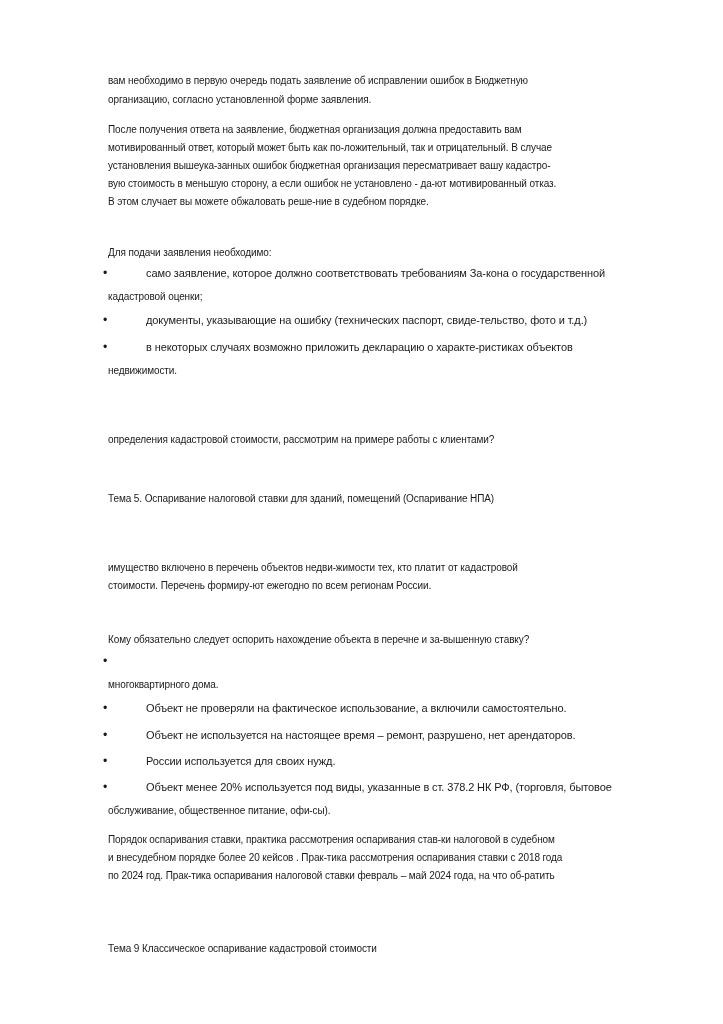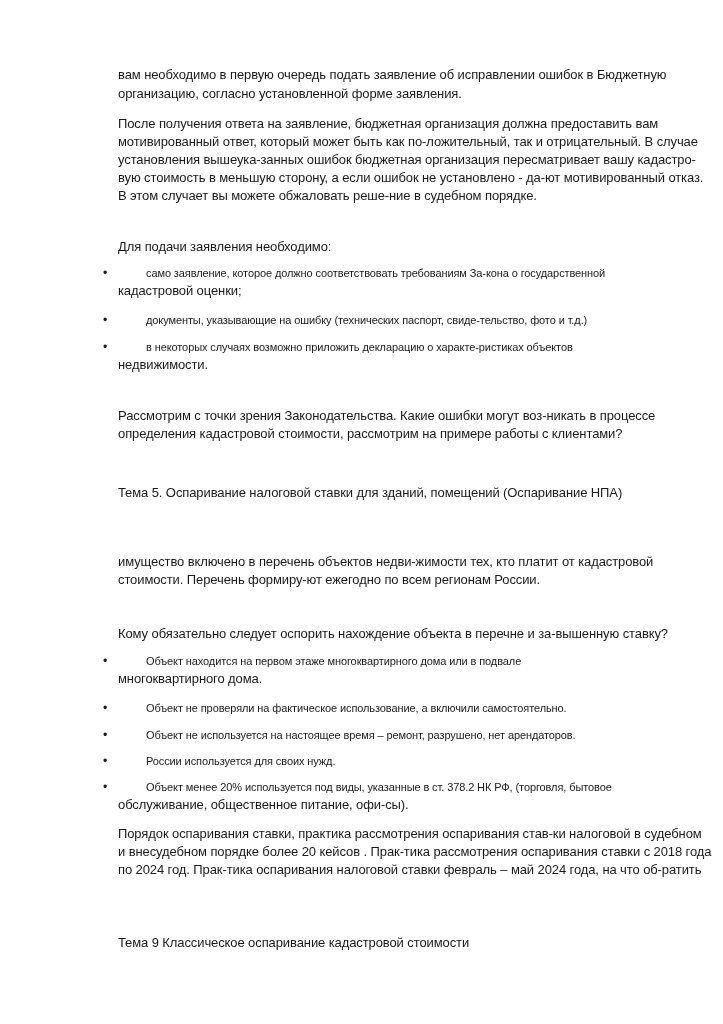--- a/index.html
+++ b/index.html
@@ -1,19 +1,19 @@
 <!DOCTYPE html>
 <html><head>
 <meta charset="utf-8">
 <style>
   html, body { margin: 0; padding: 0; background: #ffffff; }
   body { width: 723px; height: 1024px; position: relative; overflow: hidden;
          font-family: "Liberation Sans", "DejaVu Sans", sans-serif; color: #1a1a1a; }
   .page { position: absolute; left: 0; top: 0; width: 723px; height: 1024px; background: #fff; }
-  .ln { position: absolute; left: 118px; font-size: 13px; line-height: 16px; white-space: nowrap; letter-spacing: -0.1px; }
+  .ln { position: absolute; left: 108px; font-size: 10px; line-height: 16px; white-space: nowrap; letter-spacing: -0.1px; margin-top: 6px; }
   .bl { position: absolute; left: 103px; font-size: 12.4px; line-height: 16px; }
   .bt { position: absolute; left: 146px; font-size: 11px; line-height: 16px; white-space: nowrap; letter-spacing: -0.1px; }
 </style>
 </head>
 <body>
 
 <div class="page">
 
   <div class="ln" style="top:67px">вам необходимо в первую очередь подать заявление об исправлении ошибок в Бюджетную</div>
   <div class="ln" style="top:86px">организацию, согласно установленной форме заявления.</div>
@@ -30,32 +30,30 @@
   <div class="bt" style="top:265px">само заявление, которое должно соответствовать требованиям За-кона о государственной</div>
   <div class="ln" style="top:283px">кадастровой оценки;</div>
 
   <div class="bl" style="top:312px">•</div>
   <div class="bt" style="top:312px">документы, указывающие на ошибку (технических паспорт, свиде-тельство, фото и т.д.)</div>
 
   <div class="bl" style="top:339px">•</div>
   <div class="bt" style="top:339px">в некоторых случаях возможно приложить декларацию о характе-ристиках объектов</div>
   <div class="ln" style="top:357px">недвижимости.</div>
 
-  <div class="ln" style="top:408px">Рассмотрим с точки зрения Законодательства. Какие ошибки могут воз-никать в процессе</div>
   <div class="ln" style="top:426px">определения кадастровой стоимости, рассмотрим на примере работы с клиентами?</div>
 
   <div class="ln" style="top:485px">Тема 5. Оспаривание налоговой ставки для зданий, помещений (Оспаривание НПА)</div>
 
   <div class="ln" style="top:554px">имущество включено в перечень объектов недви-жимости тех, кто платит от кадастровой</div>
   <div class="ln" style="top:572px">стоимости. Перечень формиру-ют ежегодно по всем регионам России.</div>
 
   <div class="ln" style="top:626px">Кому обязательно следует оспорить нахождение объекта в перечне и за-вышенную ставку?</div>
 
   <div class="bl" style="top:653px">•</div>
-  <div class="bt" style="top:653px">Объект находится на первом этаже многоквартирного дома или в подвале</div>
   <div class="ln" style="top:671px">многоквартирного дома.</div>
 
   <div class="bl" style="top:700px">•</div>
   <div class="bt" style="top:700px">Объект не проверяли на фактическое использование, а включили самостоятельно.</div>
 
   <div class="bl" style="top:727px">•</div>
   <div class="bt" style="top:727px">Объект не используется на настоящее время – ремонт, разрушено, нет арендаторов.</div>
 
   <div class="bl" style="top:753px">•</div>
   <div class="bt" style="top:753px">России используется для своих нужд.</div>

